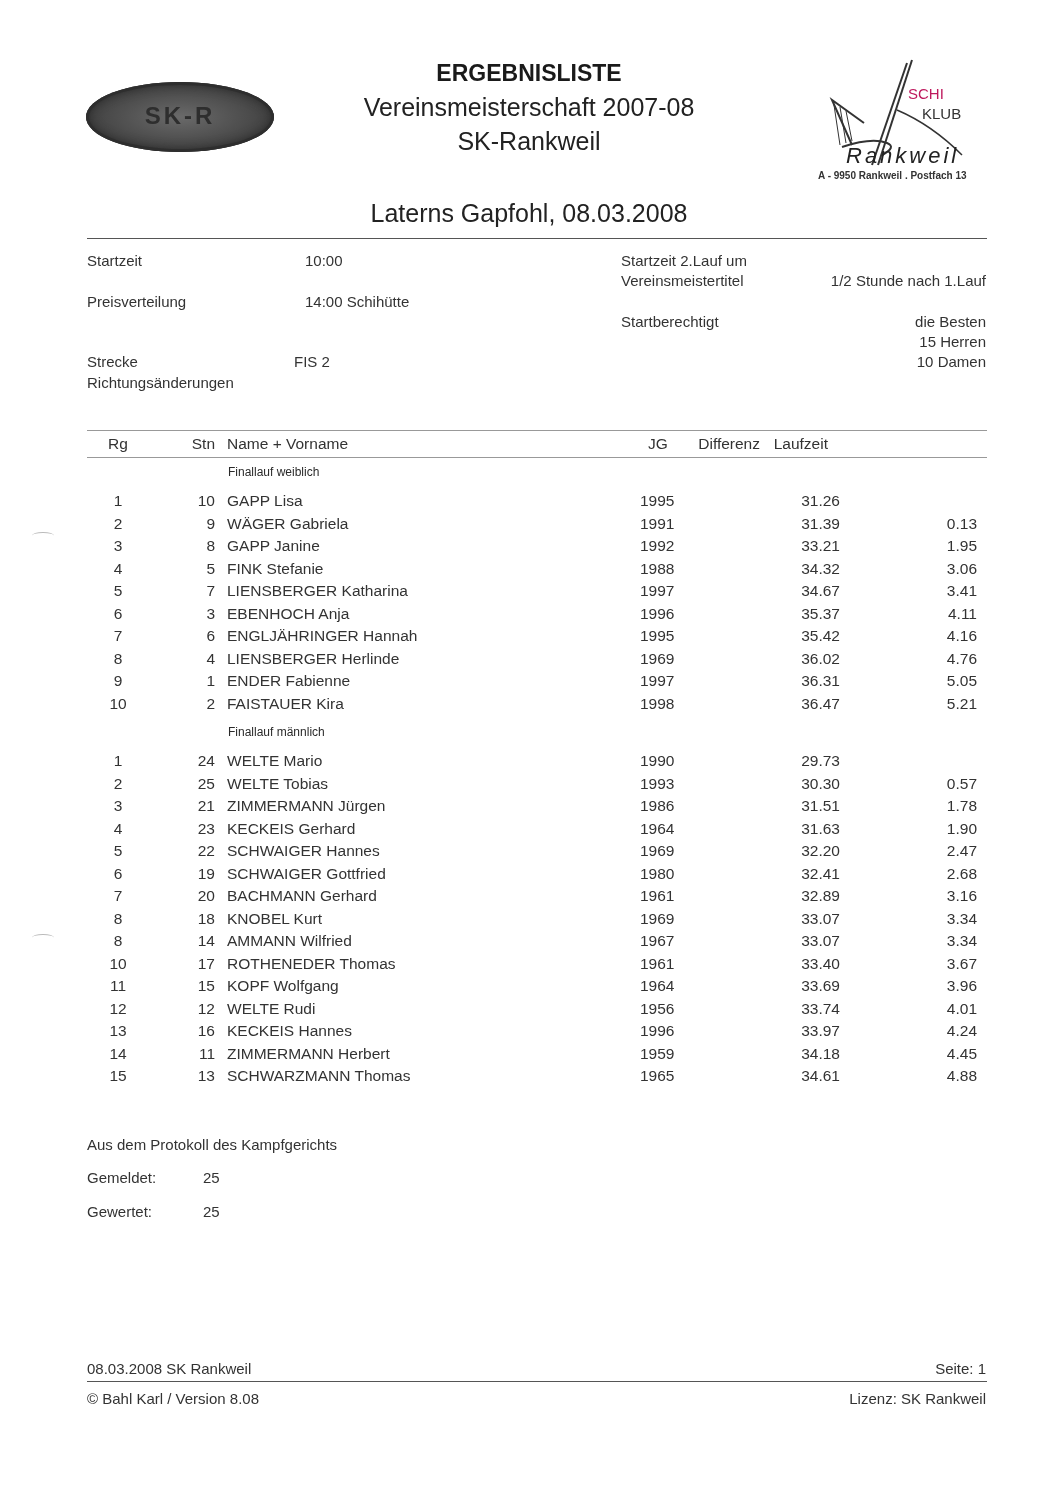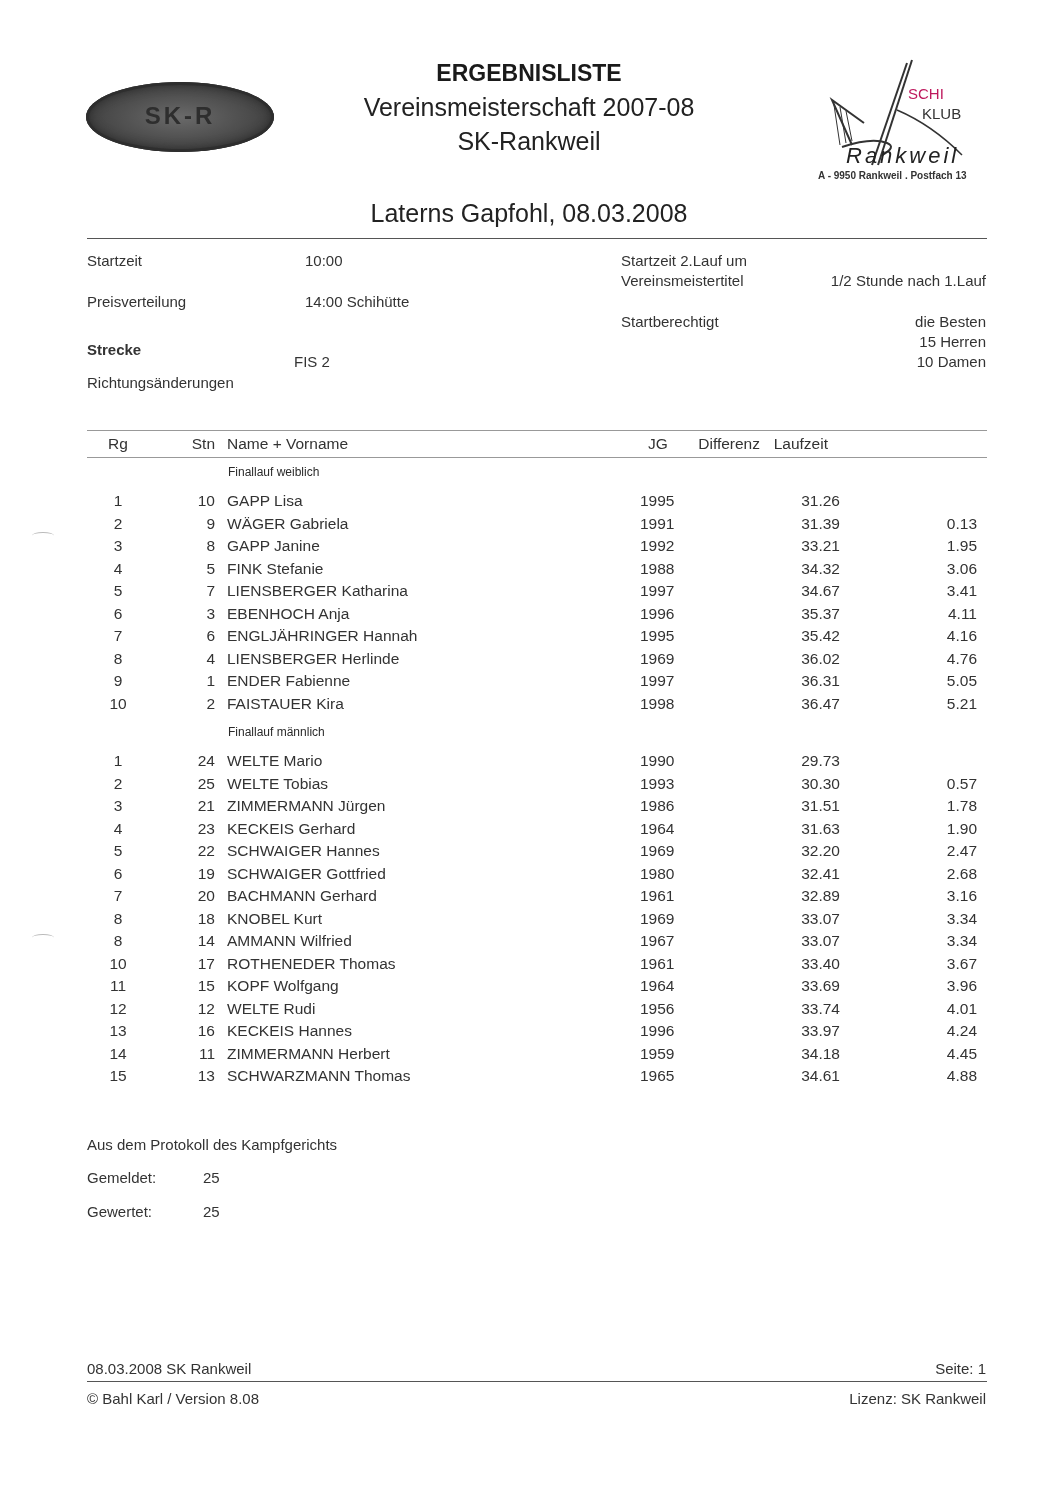--- a/index.html
+++ b/index.html
@@ -72,21 +72,21 @@
   <span class="rl-rank">Rankweil</span>
   <span class="rl-addr">A - 9950 Rankweil . Postfach 13</span>
 </div>
 
 <div class="abs rule" style="left:87px;top:238px;width:900px;"></div>
 
 <div class="abs info" style="left:87px;top:252px;">Startzeit</div>
 <div class="abs info" style="left:305px;top:252px;text-align:right;">10:00</div>
 <div class="abs info" style="left:87px;top:293px;">Preisverteilung</div>
 <div class="abs info" style="left:305px;top:293px;">14:00 Schihütte</div>
-<div class="abs info" style="left:87px;top:341px;font-weight:bold;">Strecke</div>
+<div class="abs info" style="left:87px;top:353px;">Strecke</div>
 <div class="abs info" style="left:294px;top:353px;">FIS 2</div>
 <div class="abs info" style="left:87px;top:374px;">Richtungsänderungen</div>
 
 <div class="abs info" style="left:621px;top:252px;">Startzeit 2.Lauf um</div>
 <div class="abs info" style="left:621px;top:272px;">Vereinsmeistertitel</div>
 <div class="abs info" style="right:72px;top:272px;">1/2 Stunde nach 1.Lauf</div>
 <div class="abs info" style="left:621px;top:313px;">Startberechtigt</div>
 <div class="abs info" style="right:72px;top:313px;">die Besten</div>
 <div class="abs info" style="right:72px;top:333px;">15 Herren</div>
 <div class="abs info" style="right:72px;top:353px;">10 Damen</div>

